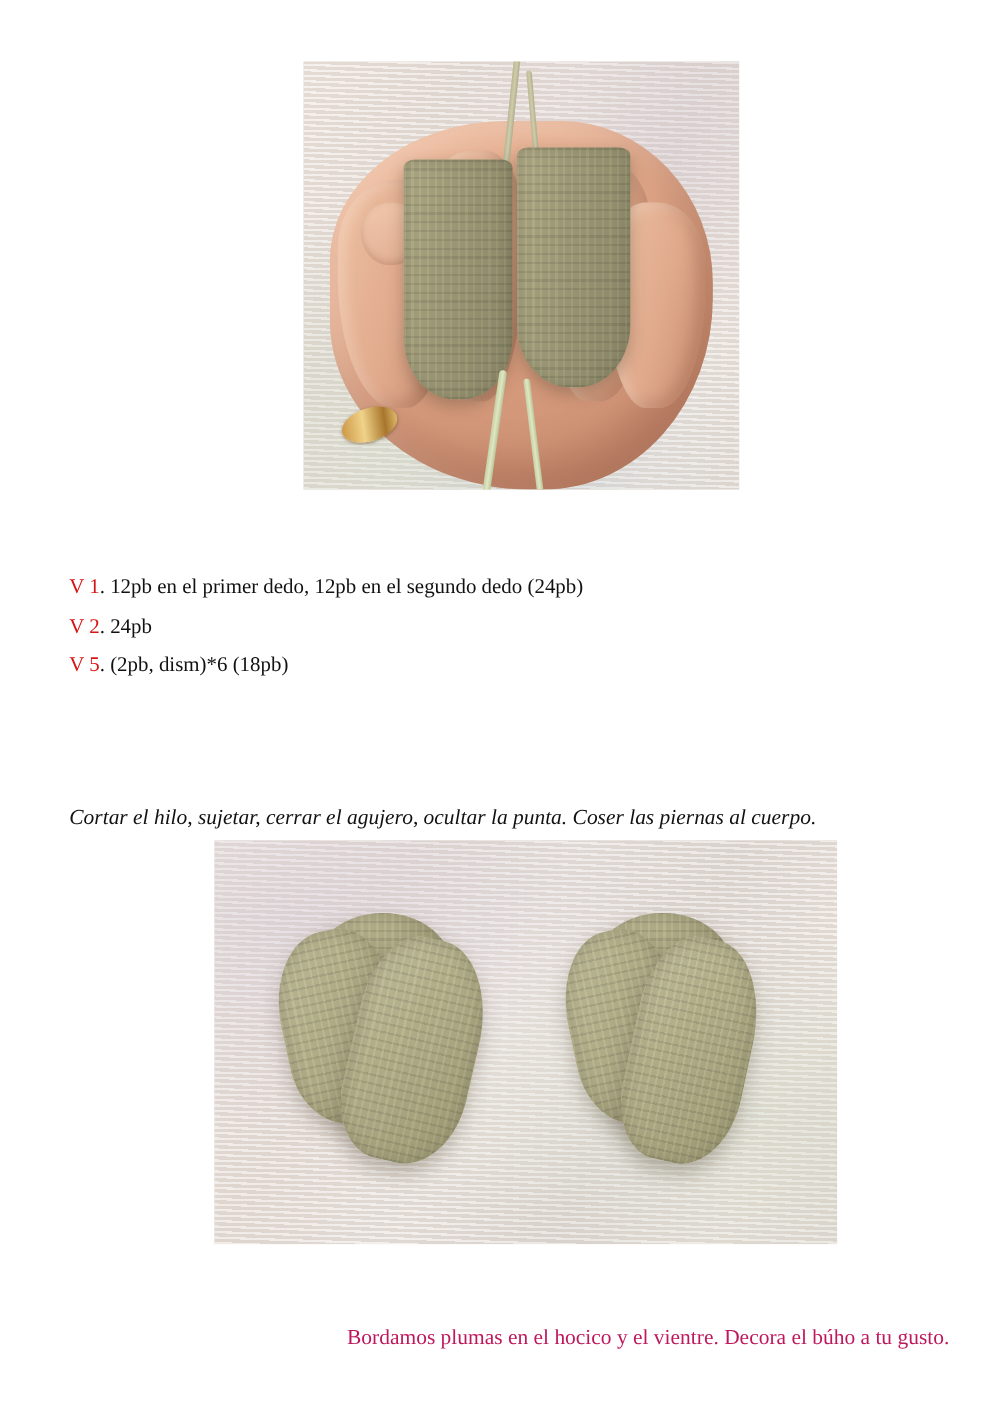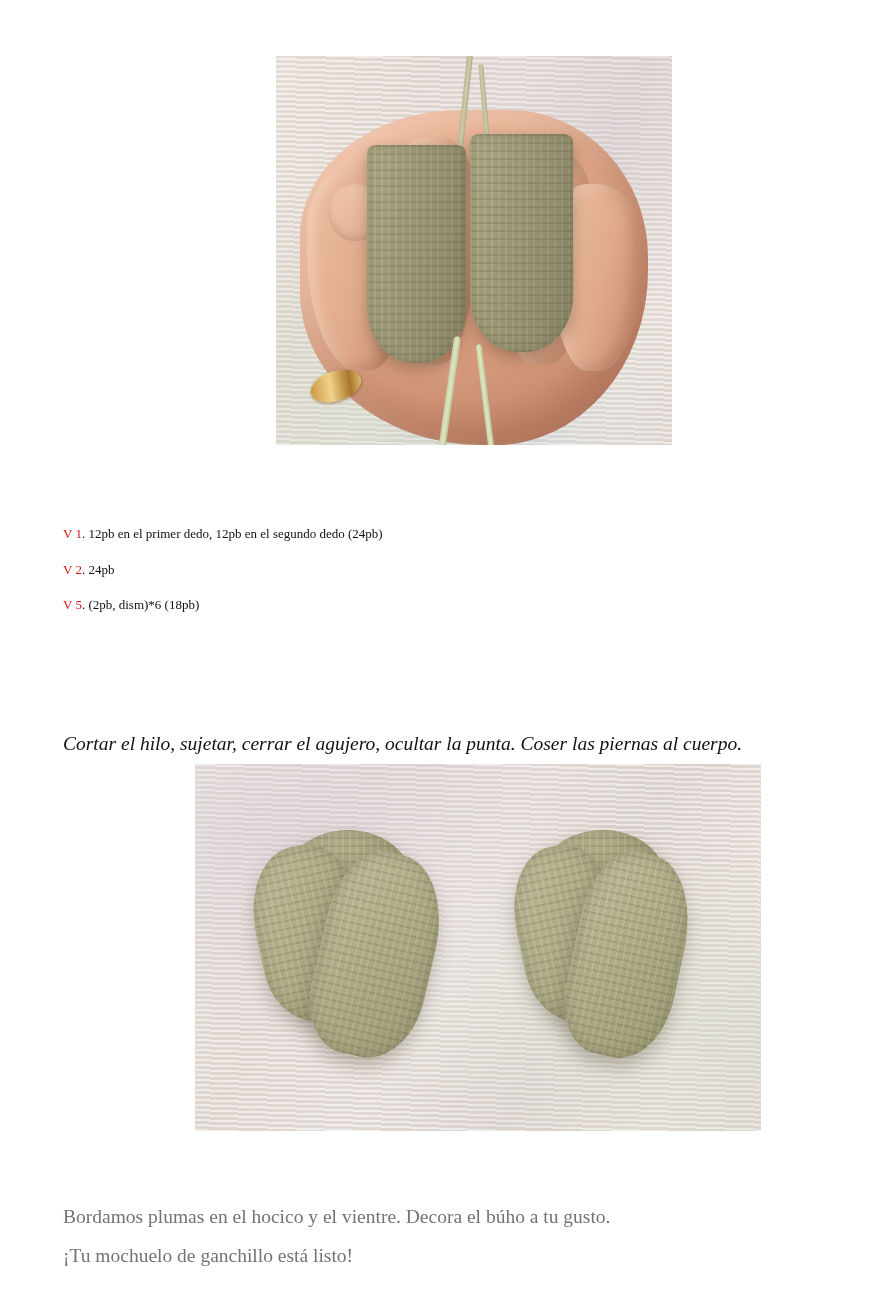--- a/index.html
+++ b/index.html
@@ -167,21 +167,21 @@
   .limb-rc { left: 61%; top: 18%; width: 22%; height: 22%; border-radius: 52% 52% 30% 30% / 62% 62% 30% 30%; }
 
   
   .rounds {
     position: absolute;
     left: 63px;
     top: 516px;
     width: 780px;
   }
   .round-line {
-    font-size: 13px;
+    font-size: 19px;
     line-height: 35.6px;
     color: #111111;
     white-space: nowrap;
   }
   .vnum {
     color: #d81414;
   }
   .round-text {
     color: #111111;
   }
@@ -198,21 +198,22 @@
   .closing {
     position: absolute;
     left: 63px;
     top: 1202px;
     width: 800px;
   }
   .closing p {
     margin: 0 0 10px 0;
     font-size: 19.5px;
     line-height: 29px;
-    color: #737373;
+    color: #be185d;
+    text-align: right;
   }
 </style>
 </head>
 <body>
 
 <div class="page">
 
   <div class="photo photo-1">
     <div class="fabric tint-a"></div>
 
@@ -282,16 +283,15 @@
     <div class="limb limb-r1">
       <div class="stitches"></div>
     </div>
     <div class="limb limb-r2">
       <div class="stitches"></div>
     </div>
   </div>
 
   <div class="closing">
     <p>Bordamos plumas en el hocico y el vientre. Decora el búho a tu gusto.</p>
-    <p>¡Tu mochuelo de ganchillo está listo!</p>
   </div>
 
 </div>
 
 </body></html>

